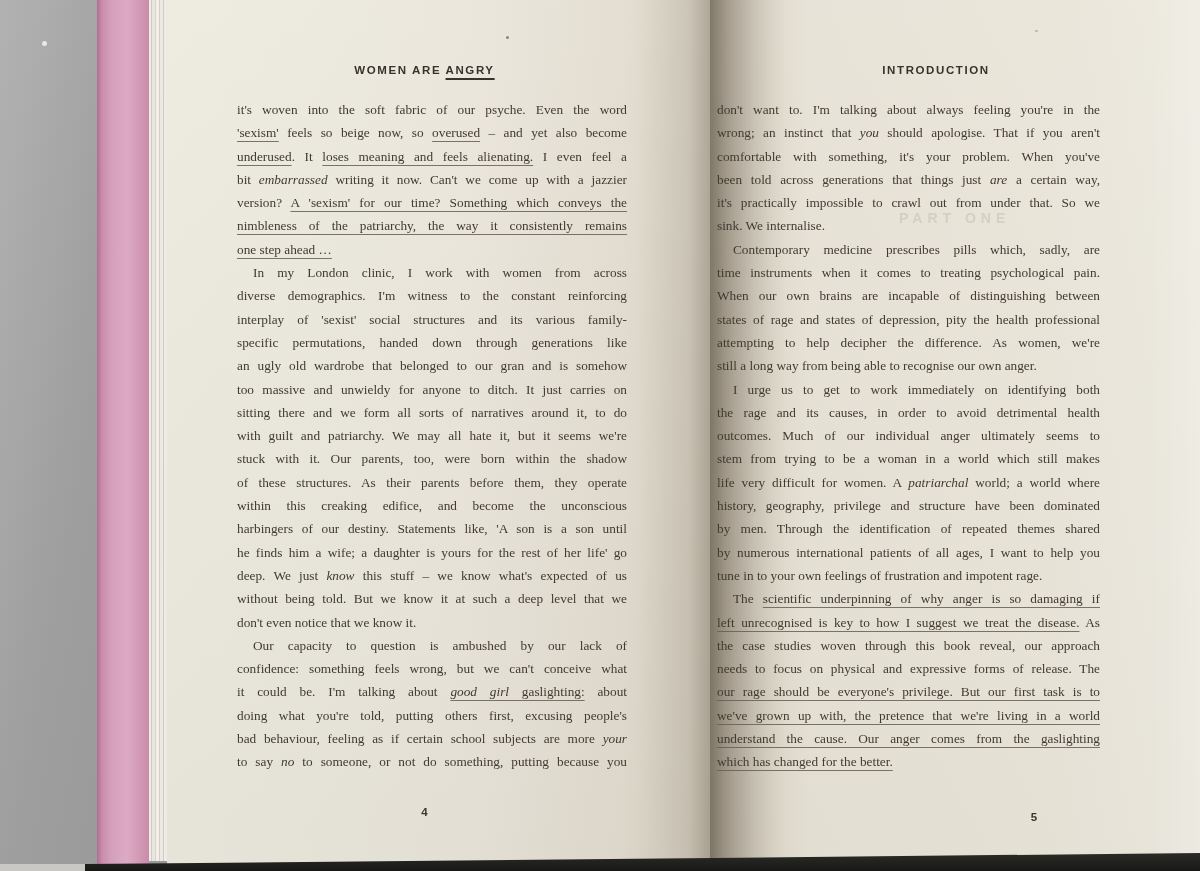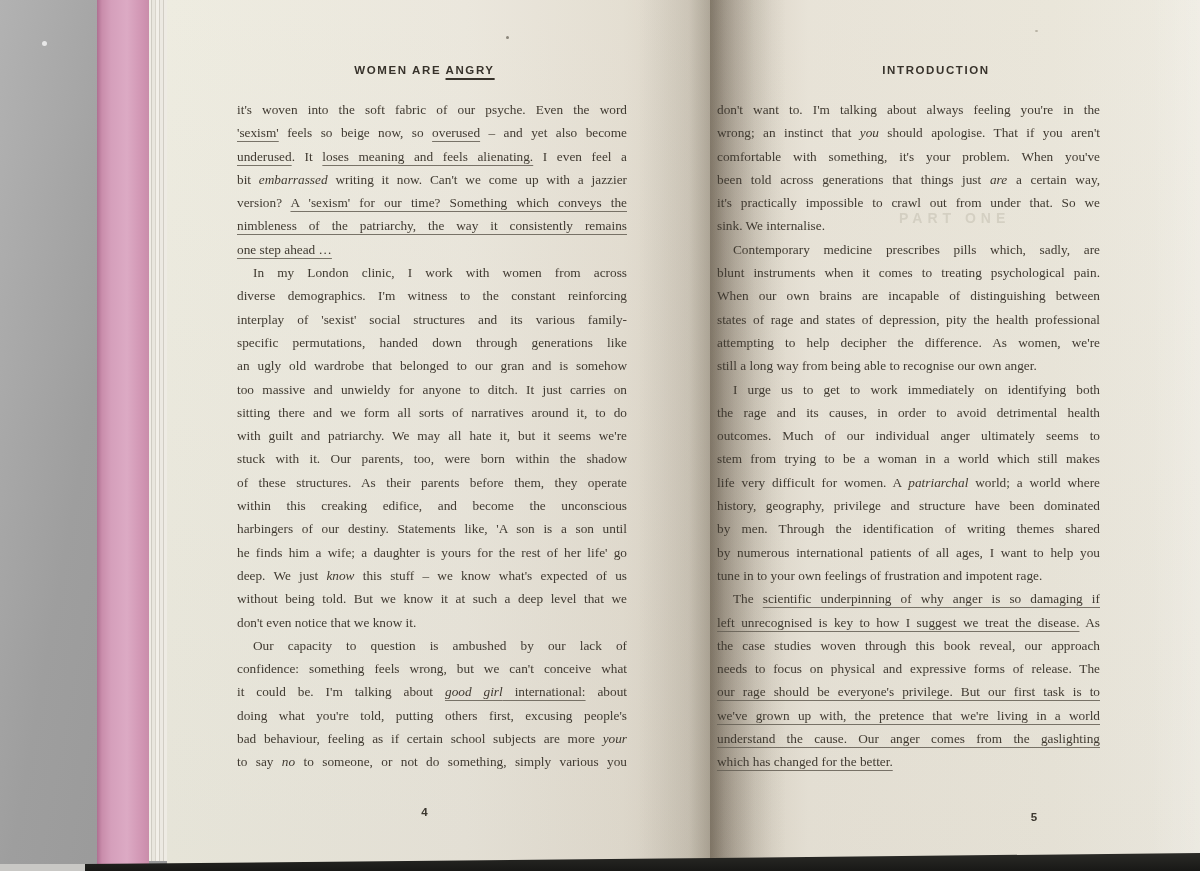--- a/index.html
+++ b/index.html
@@ -104,45 +104,45 @@
       <div class="ln"><span>stuck with it. Our parents, too, were born within the shadow</span></div>
       <div class="ln"><span>of these structures. As their parents before them, they operate</span></div>
       <div class="ln"><span>within this creaking edifice, and become the unconscious</span></div>
       <div class="ln"><span>harbingers of our destiny. Statements like, 'A son is a son until</span></div>
       <div class="ln"><span>he finds him a wife; a daughter is yours for the rest of her life' go</span></div>
       <div class="ln"><span>deep. We just </span><span class="i">know</span><span> this stuff – we know what's expected of us</span></div>
       <div class="ln"><span>without being told. But we know it at such a deep level that we</span></div>
       <div class="ln last"><span>don't even notice that we know it.</span></div>
       <div class="ln in"><span>Our capacity to question is ambushed by our lack of</span></div>
       <div class="ln"><span>confidence: something feels wrong, but we can't conceive what</span></div>
-      <div class="ln"><span>it could be. I'm talking about </span><span class="i u">good girl</span><span class="u"> international:</span><span> about</span></div>
+      <div class="ln"><span>it could be. I'm talking about </span><span class="i u">good girl</span><span class="u"> gaslighting:</span><span> about</span></div>
       <div class="ln"><span>doing what you're told, putting others first, excusing people's</span></div>
       <div class="ln"><span>bad behaviour, feeling as if certain school subjects are more </span><span class="i">your</span></div>
-      <div class="ln"><span>to say </span><span class="i">no</span><span> to someone, or not do something, simply various you</span></div>
+      <div class="ln"><span>to say </span><span class="i">no</span><span> to someone, or not do something, putting because you</span></div>
     </div>
   <div class="tb tb-r">
       <div class="ln"><span>don't want to. I'm talking about always feeling you're in the</span></div>
       <div class="ln"><span>wrong; an instinct that </span><span class="i">you</span><span> should apologise. That if you aren't</span></div>
       <div class="ln"><span>comfortable with something, it's your problem. When you've</span></div>
       <div class="ln"><span>been told across generations that things just </span><span class="i">are</span><span> a certain way,</span></div>
       <div class="ln"><span>it's practically impossible to crawl out from under that. So we</span></div>
       <div class="ln last"><span>sink. We internalise.</span></div>
       <div class="ln in"><span>Contemporary medicine prescribes pills which, sadly, are</span></div>
-      <div class="ln"><span>blunt instruments when it comes to treating psychological pain.</span></div>
+      <div class="ln"><span>time instruments when it comes to treating psychological pain.</span></div>
       <div class="ln"><span>When our own brains are incapable of distinguishing between</span></div>
       <div class="ln"><span>states of rage and states of depression, pity the health professional</span></div>
       <div class="ln"><span>attempting to help decipher the difference. As women, we're</span></div>
       <div class="ln last"><span>still a long way from being able to recognise our own anger.</span></div>
       <div class="ln in"><span>I urge us to get to work immediately on identifying both</span></div>
       <div class="ln"><span>the rage and its causes, in order to avoid detrimental health</span></div>
       <div class="ln"><span>outcomes. Much of our individual anger ultimately seems to</span></div>
       <div class="ln"><span>stem from trying to be a woman in a world which still makes</span></div>
       <div class="ln"><span>life very difficult for women. A </span><span class="i">patriarchal</span><span> world; a world where</span></div>
       <div class="ln"><span>history, geography, privilege and structure have been dominated</span></div>
-      <div class="ln"><span>by men. Through the identification of writing themes shared</span></div>
+      <div class="ln"><span>by men. Through the identification of repeated themes shared</span></div>
       <div class="ln"><span>by numerous international patients of all ages, I want to help you</span></div>
       <div class="ln last"><span>tune in to your own feelings of frustration and impotent rage.</span></div>
       <div class="ln in"><span>The </span><span class="u">scientific underpinning of why anger is so damaging if</span></div>
       <div class="ln"><span class="u">left unrecognised is key to how I suggest we treat the disease.</span><span> As</span></div>
       <div class="ln"><span>the case studies woven through this book reveal, our approach</span></div>
       <div class="ln"><span>needs to focus on physical and expressive forms of release. The</span></div>
       <div class="ln"><span class="u">our rage should be everyone's privilege. But our first task is to</span></div>
       <div class="ln"><span class="u">we've grown up with, the pretence that we're living in a world</span></div>
       <div class="ln"><span class="u">understand the cause. Our anger comes from the gaslighting</span></div>
       <div class="ln last"><span class="u">which has changed for the better.</span></div>

